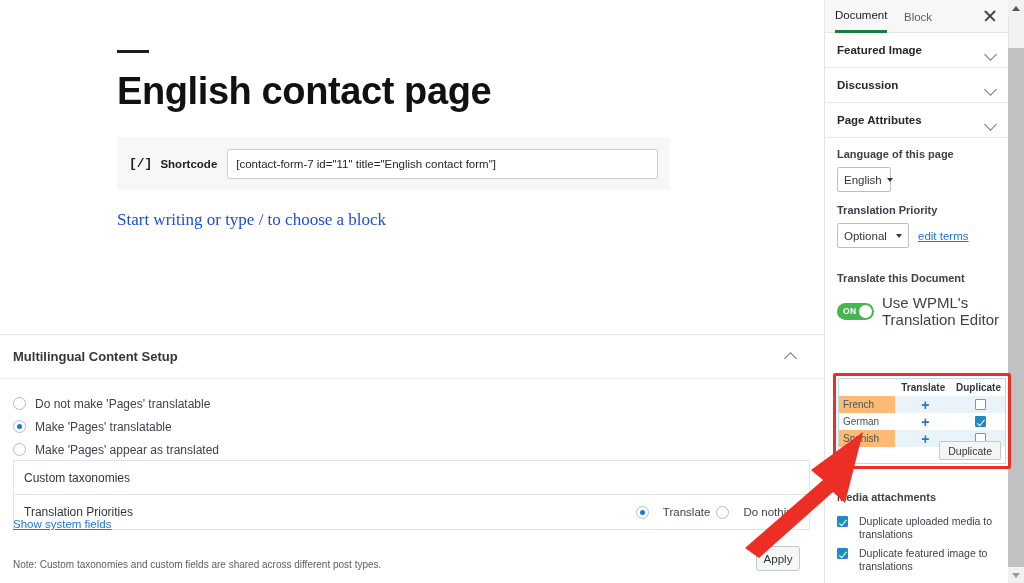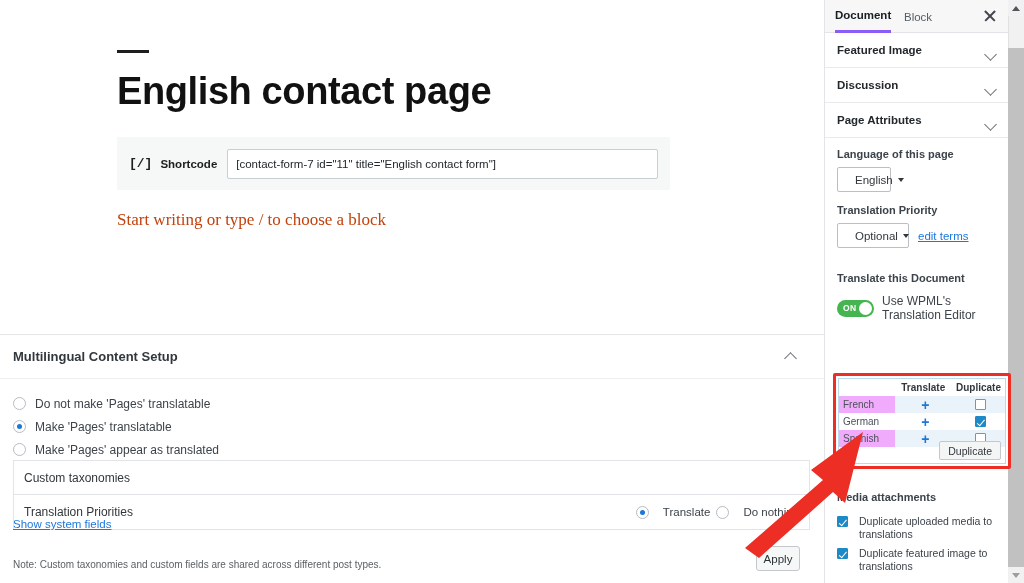--- a/index.html
+++ b/index.html
@@ -76,21 +76,21 @@
     color: #23282d;
     padding: 0 8px;
     font-family: "Liberation Sans", sans-serif;
     outline: none;
   }
 
   .placeholder-para {
     position: absolute;
     left: 117px; top: 198px;
     font-size: 17px;
-    color: #c2410c;
+    color: #1d4ed8;
     font-family: "Liberation Serif", serif;
   }
 
   .editor-divider {
     position: absolute;
     left: 0; top: 322px;
     width: 824px; height: 1px;
     background: #e4e6e8;
   }
 
@@ -231,22 +231,21 @@
   .sb-tab {
     position: absolute;
     top: 0; height: 33px;
     display: flex; align-items: center;
     font-size: 11.5px;
     color: #555d66;
     cursor: pointer;
   }
   .sb-tab.active {
     color: #191e23;
-    border-bottom: 3px solid #8b5cf6;
-    font-weight: bold;
+    border-bottom: 3px solid #15803d;
   }
   .sb-tab#tab-doc { left: 10px; }
   .sb-tab#tab-block { left: 79px; }
   .sb-close {
     position: absolute;
     right: 10px; top: 8px;
     width: 16px; height: 16px;
     cursor: pointer;
   }
   .sb-close::before, .sb-close::after {
@@ -297,21 +296,21 @@
     margin-bottom: 7px;
   }
   .sb-select {
     display: inline-flex;
     align-items: center;
     justify-content: space-between;
     height: 25px;
     border: 1px solid #b9bfc4;
     border-radius: 2px;
     background: #fff;
-    padding: 0 17px;
+    padding: 0 6px;
     font-size: 11.5px;
     color: #32373c;
     cursor: pointer;
   }
   #sel-language { width: 54px; }
   #sel-priority { width: 72px; }
   .caret {
     width: 0; height: 0;
     border-left: 3.5px solid transparent;
     border-right: 3.5px solid transparent;
@@ -344,21 +343,21 @@
     letter-spacing: 0.3px;
   }
   .toggle .knob {
     position: absolute;
     right: 2px; top: 2px;
     width: 13px; height: 13px;
     border-radius: 50%;
     background: #ffffff;
   }
   .toggle-text {
-    font-size: 12px;
+    font-size: 15px;
     color: #3c434a;
     margin-left: 8px;
   }
 
   
   #xl-highlight {
     position: absolute;
     left: 833px; top: 373px;
     width: 178px; height: 96px;
     border: 3px solid #ec2e25;
@@ -392,21 +391,21 @@
   table.xl th.c-tr  { width: 62px; text-align: center; }
   table.xl th.c-dup { width: 48px; text-align: center; }
   table.xl td {
     height: 17px;
     font-size: 10px;
     color: #4a5157;
     padding: 0 4px;
   }
   table.xl tr.row-alt td.cell-tr,
   table.xl tr.row-alt td.cell-dup { background: #eaf3f9; }
-  table.xl tr.row-alt td.cell-lang { background: #f0abfc; }
+  table.xl tr.row-alt td.cell-lang { background: #fdba74; }
   table.xl tr.row-plain td.cell-tr,
   table.xl tr.row-plain td.cell-dup { background: #ffffff; }
   td.cell-tr { text-align: center; }
   td.cell-dup { text-align: center; }
   .plus-icon {
     color: #1d76da;
     font-size: 14px;
     font-weight: 700;
     line-height: 1;
     cursor: pointer;

